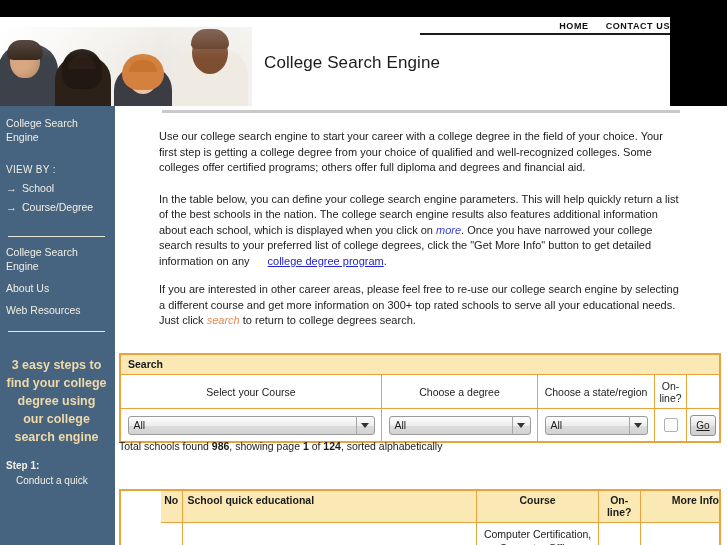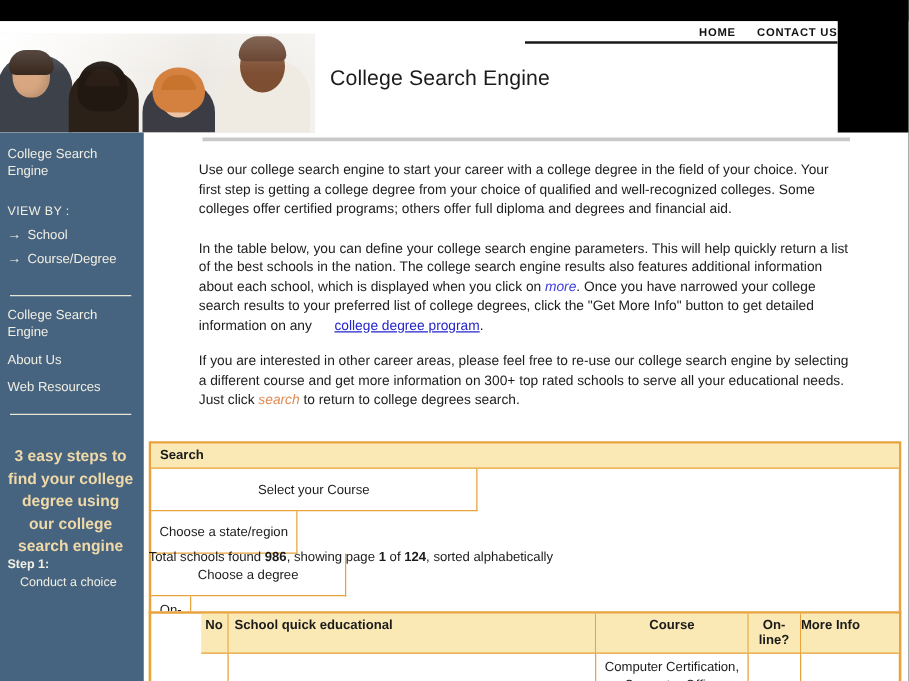--- a/index.html
+++ b/index.html
@@ -61,37 +61,37 @@
   .sb-link{display:block;font-size:10.5px;line-height:14px;color:#f1eee3;text-decoration:none;margin-bottom:0;}
   .sb-gap{height:20px;}
   .sb-label{font-size:10px;color:#f1eee3;letter-spacing:.3px;margin-bottom:7px;}
   .sb-arrow{display:flex;align-items:flex-start;gap:5px;margin-bottom:6px;}
   .sb-arrow .arr{font-size:11px;color:#f4f1e7;line-height:13px;}
   .sb-arrow a{font-size:10.5px;color:#f1eee3;text-decoration:none;line-height:13px;}
   .sb-hr{height:1px;background:#e8e4d6;margin:22px 2px 8px 2px;}
   .sb-hr2{height:1px;background:#e8e4d6;margin:14px 2px 0 2px;}
   .sb-item{display:block;font-size:10.5px;line-height:14px;color:#f1eee3;text-decoration:none;margin-bottom:8px;}
   .sb-promo{margin-top:24px;text-align:center;font-size:12.5px;font-weight:bold;color:#f0d9a8;line-height:18px;}
-  .sb-step{font-size:10px;font-weight:bold;color:#f2efe4;}
+  .sb-step{margin-top:14px;font-size:10px;font-weight:bold;color:#f2efe4;}
   .sb-steptext{margin-top:3px;padding-left:10px;font-size:10px;color:#f1eee3;line-height:13px;}
 
   
   .main{position:absolute;left:119px;top:129px;width:600px;}
   .para{font-size:11px;line-height:15.5px;color:#1c1c1c;margin:0 0 13px 40px;width:524px;text-align:left;}
   .para.p1x{margin-bottom:16px;}
   .lnk-more{color:#3b3bdd;font-style:italic;text-decoration:none;}
   .lnk-prog{color:#2424cc;text-decoration:underline;margin-left:15px;}
   .lnk-search{color:#e08a52;font-style:italic;text-decoration:none;}
 
   
   .searchbox{position:absolute;left:119px;top:353px;width:602px;border:2px solid #e8a33d;
              background:#ffffff;box-sizing:border-box;}
   .sb-head{background:#fae9b4;border-bottom:1px solid #e8a33d;padding:3px 0 4px 7px;
            font-size:10.5px;font-weight:bold;color:#1a1a1a;}
-  .sb-row{display:flex;flex-direction:column;}
+  .sb-row{display:flex;}
   .sb-cell{border-right:1px solid #e8a33d;box-sizing:border-box;display:flex;align-items:center;
            justify-content:center;font-size:10.5px;color:#1c1c1c;text-align:center;}
   .sb-cell.last{border-right:none;}
   .c1{width:261px;}.c2{width:156px;}.c3{width:117px;}.c4{width:32px;}.c5{width:32px;text-decoration:underline;}
   .hrow .sb-cell{height:34px;border-bottom:1px solid #e8a33d;line-height:12px;}
   .irow .sb-cell{height:32px;}
   .sel{position:relative;height:19px;border:1px solid #9a9a9a;border-radius:3px;
        background:linear-gradient(180deg,#fdfdfd 0%,#ededed 50%,#dcdcdc 51%,#d2d2d2 100%);
        font-size:10.5px;color:#1b1b1b;display:flex;align-items:center;padding-left:5px;box-sizing:border-box;}
   .sel .caret{position:absolute;right:0;top:-1px;bottom:-1px;width:17px;
@@ -112,21 +112,21 @@
   .restable{position:absolute;left:119px;top:489px;width:602px;border:2px solid #e8a33d;
             border-bottom:none;box-sizing:border-box;background:#ffffff;}
   .r-row{display:flex;padding-left:40px;}
   .r-cell{border-right:1px solid #e8a33d;box-sizing:border-box;font-size:10.5px;color:#1b1b1b;}
   .r-cell.last{border-right:none;}
   .rh .r-cell{background:#fae9b4;font-weight:bold;padding:3px 0 4px 0;border-bottom:1px solid #e8a33d;}
   .rc1{width:23px;text-align:center;}
   .rc2{width:316px;padding-left:5px!important;}
   .rc3{width:130px;text-align:center;}
   .rc4{width:45px;text-align:center;}
-  .rc5{width:84px;text-align:left;}
+  .rc5{width:84px;text-align:right;}
   .rb .r-cell{height:52px;padding-top:4px;text-align:center;line-height:14px;}
   .rb .rc2{text-align:left;}
 </style>
 </head>
 <body>
 
 <div id="page">
 
   <div class="topstrip"></div>
   <div class="blackright"></div>
@@ -183,39 +183,39 @@
 
       <a href="#" class="sb-item">College Search Engine</a>
       <a href="#" class="sb-item">About Us</a>
       <a href="#" class="sb-item">Web Resources</a>
 
       <div class="sb-hr2"></div>
 
       <div class="sb-promo">3 easy steps to find your college degree using our college search engine</div>
 
       <div class="sb-step">Step 1:</div>
-      <div class="sb-steptext">Conduct a choice</div>
+      <div class="sb-steptext">Conduct a quick</div>
     </div>
   </div>
 
   <div class="main">
     <p class="para p1x">Use our college search engine to start your career with a college degree in the field of your choice. Your first step is getting a college degree from your choice of qualified and well-recognized colleges. Some colleges offer certified programs; others offer full diploma and degrees and financial aid.</p>
 
     <p class="para"><span>In the table below, you can define your college search engine parameters. This will help quickly return a list of the best schools in the nation. The college search engine results also features additional information about each school, which is displayed when you click on </span><a href="#" class="lnk-more">more</a><span>. Once you have narrowed your college search results to your preferred list of college degrees, click the "Get More Info" button to get detailed information on any </span><a href="#" class="lnk-prog">college degree program</a><span>.</span></p>
 
     <p class="para"><span>If you are interested in other career areas, please feel free to re-use our college search engine by selecting a different course and get more information on 300+ top rated schools to serve all your educational needs. Just click </span><a href="#" class="lnk-search">search</a><span> to return to college degrees search.</span></p>
   </div>
 
   <div class="searchbox">
     <div class="sb-head">Search</div>
 
     <div class="sb-row hrow">
       <div class="sb-cell c1">Select your Course</div>
+      <div class="sb-cell c2">Choose a degree</div>
       <div class="sb-cell c3">Choose a state/region</div>
-      <div class="sb-cell c2">Choose a degree</div>
       <div class="sb-cell c4">On-line?</div>
       <div class="sb-cell c5 last"></div>
     </div>
 
     <div class="sb-row irow">
       <div class="sb-cell c1">
         <div class="sel selw1">
           <span>All</span>
           <span class="caret">
               <i></i>

